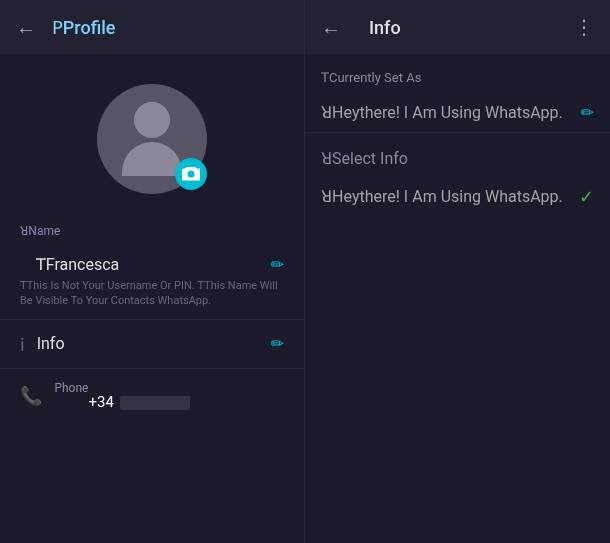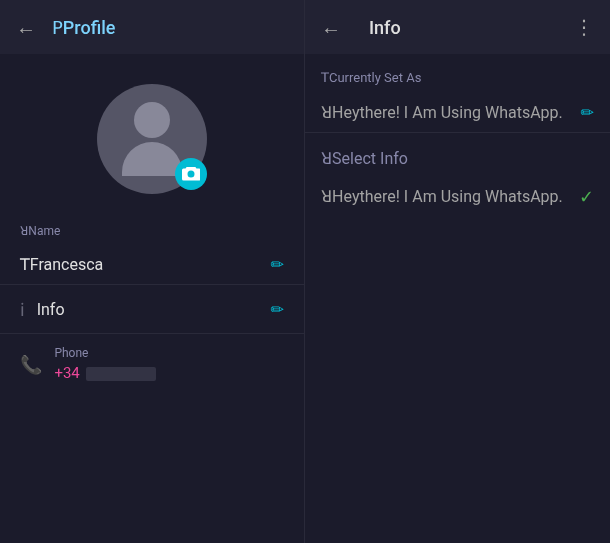--- a/index.html
+++ b/index.html
@@ -116,20 +116,21 @@
 
     .field-row {
       display: flex;
       justify-content: space-between;
       align-items: center;
     }
 
     .field-value {
       color: #e0e0e0;
       font-size: 16px;
+      margin-left: 16px;
     }
 
     .edit-icon {
       color: #00bcd4;
       font-size: 16px;
       cursor: pointer;
     }
 
     .field-hint {
       color: #666677;
@@ -169,32 +170,32 @@
       gap: 12px;
     }
 
     .phone-icon {
       color: #666677;
       font-size: 18px;
     }
 
     .phone-details {
       display: flex;
-      flex-direction: column;
+      flex-direction: row;
     }
 
     .phone-label {
       color: #8888aa;
       font-size: 12px;
     }
 
     .phone-value {
-      color: #ec4899;
+      color: #ffffff;
       font-size: 15px;
-      margin-top: 4px;
+      margin-top: 12px;
     }
 
     .phone-redacted {
       display: inline-block;
       background: #333344;
       width: 70px;
       height: 14px;
       border-radius: 2px;
       vertical-align: middle;
       margin-left: 2px;
@@ -303,20 +304,21 @@
       </div>
     </div>
   </div>
 
   <div class="field-section">
     <div class="field-label">ꓤName</div>
     <div class="field-row">
       <span class="field-value">ꓔFrancesca</span>
       <span class="edit-icon">✏</span>
     </div>
+    <div class="field-hint">ꓔThis Is Not Your Username Or PIN. ꓔThis Name Will Be Visible To Your Contacts WhatsApp.</div>
   </div>
 
   <div class="info-section">
     <div class="info-left">
       <span class="info-icon">ℹ</span>
       <span class="info-label">Info</span>
     </div>
     <span class="edit-icon">✏</span>
   </div>
 

